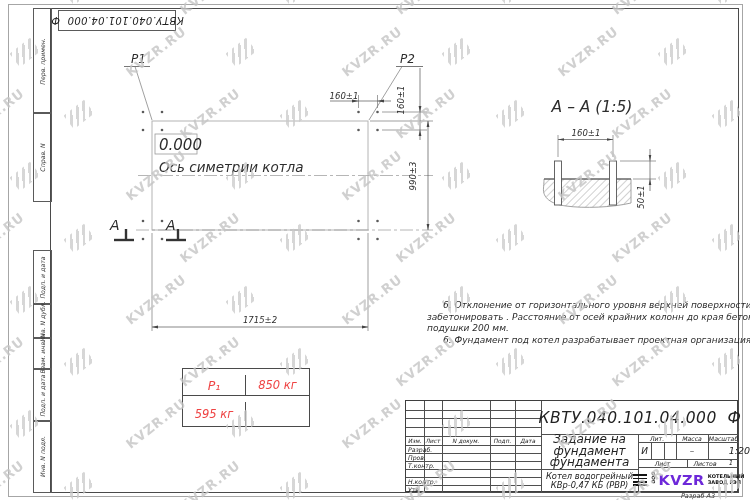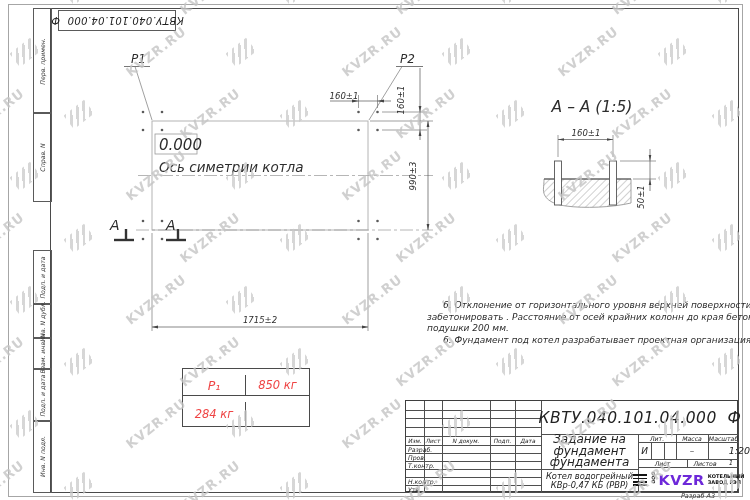--- a/index.html
+++ b/index.html
@@ -197,21 +197,21 @@
   <div class="abs notes">
     <div class="ind">6. Отклонение от горизонтального уровня верхней поверхности</div>
     <div>забетонировать . Расстояние от осей крайних колонн до края бетонной</div>
     <div>подушки  200 мм.</div>
     <div class="ind">6. Фундамент под котел разрабатывает проектная организация</div>
   </div>
 
   <div class="abs ptable">
     <div class="ph">P₁</div>
     <div class="pv">850 кг</div>
-    <div class="pv">284 кг</div>
+    <div class="pv">595 кг</div>
   </div>
 
   <div class="abs tb">
 
     <div class="vl" style="left:18px;top:0;height:92px;"></div>
     <div class="vl" style="left:36px;top:0;height:92px;"></div>
     <div class="vl" style="left:84px;top:0;height:92px;"></div>
     <div class="vl" style="left:109px;top:0;height:92px;"></div>
     <div class="vl" style="left:135px;top:0;height:92px;"></div>
     <div class="vl" style="left:232px;top:33px;height:59px;"></div>

